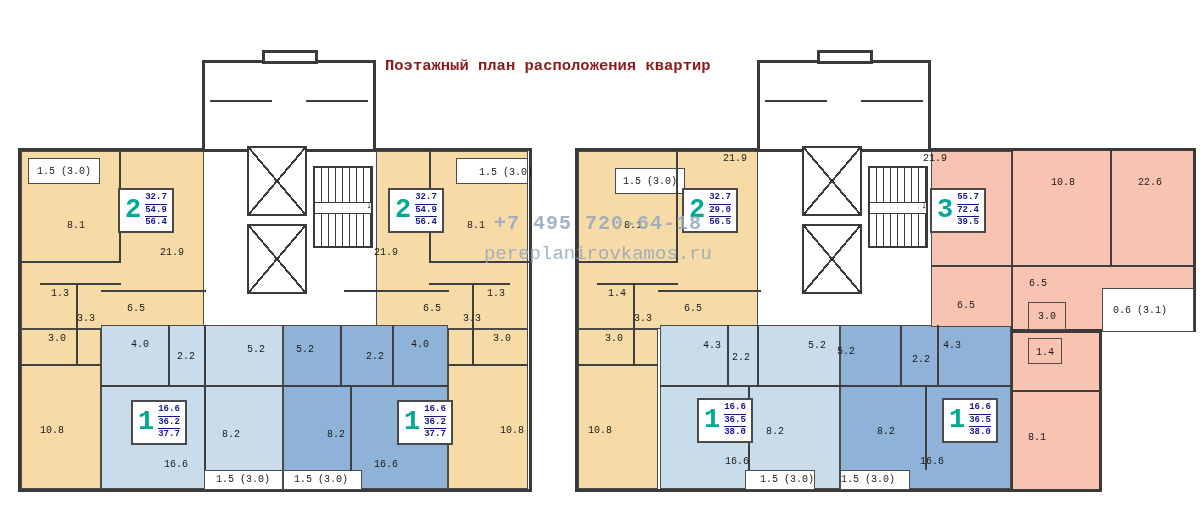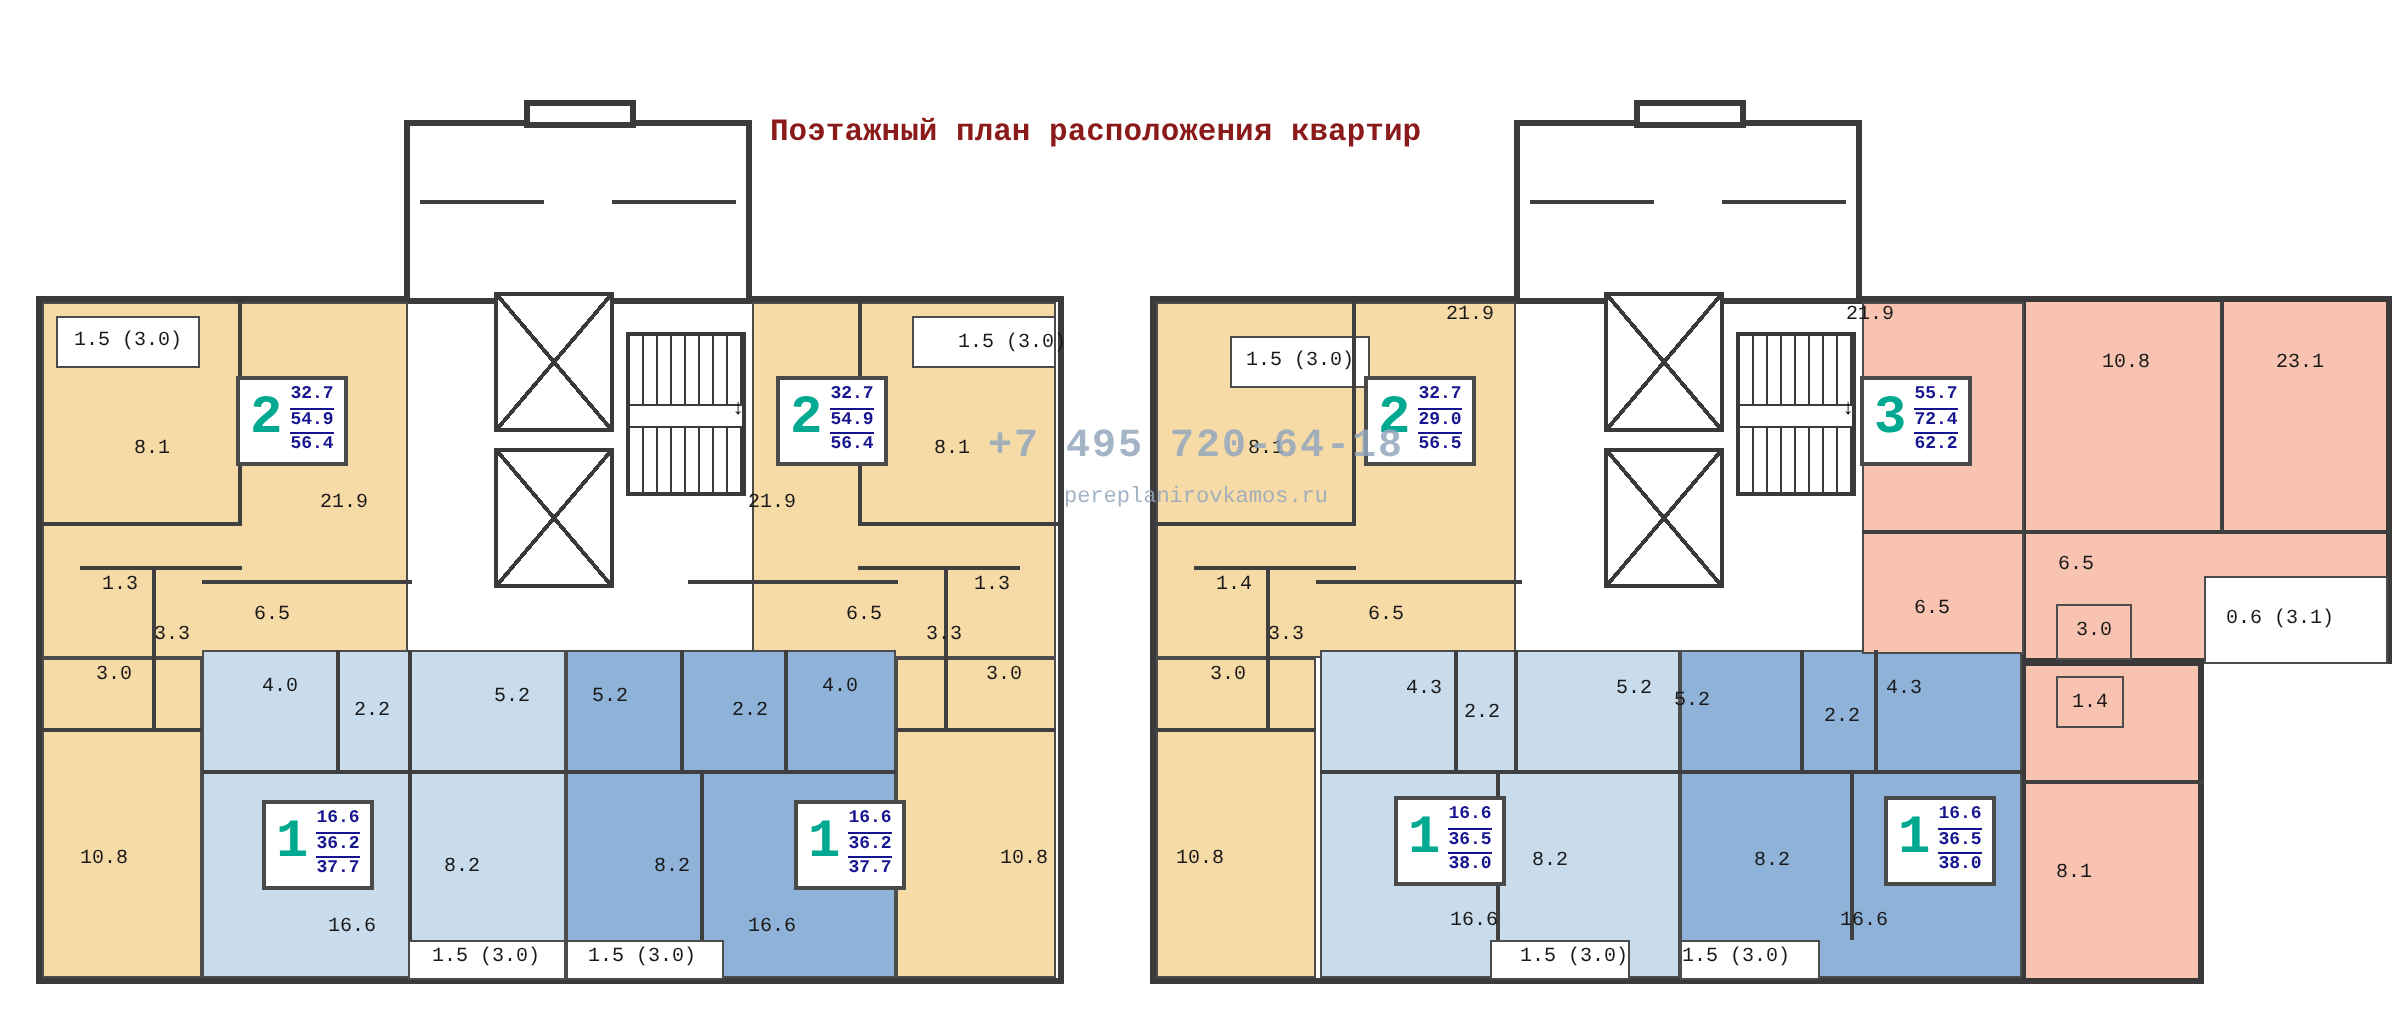--- a/index.html
+++ b/index.html
@@ -27,21 +27,21 @@
   .aptbox{position:absolute;display:flex;align-items:center;gap:4px;background:#fff;
           border:2px solid #4a4a4a;padding:2px 5px;z-index:4;}
   .aptnum{font-size:27px;font-weight:bold;color:#00A98F;line-height:1;}
   .aptareas{display:flex;flex-direction:column;}
   .aptareas i{font-style:normal;font-size:9px;font-weight:bold;color:#15158F;line-height:1.3;}
   .aptareas i.u{border-bottom:1px solid #15158F;}
   .title{position:absolute;left:385px;top:57px;font-size:15.5px;font-weight:bold;color:#8B1A1A;z-index:4;}
   .wm{position:absolute;left:448px;top:206px;width:300px;text-align:center;color:#94A7BE;opacity:.85;z-index:6;}
   .wm .l1{font-size:21px;font-weight:bold;}
   .wm .l2{font-size:20px;font-weight:bold;letter-spacing:1px;margin-top:6px;}
-  .wm .l3{font-size:11px;margin-top:8px;}
+  .wm .l3{font-size:19px;margin-top:8px;}
 </style>
 </head>
 <body>
 
 <div class="canvas">
 
   <div class="title">Поэтажный план расположения квартир</div>
 
   <div class="shell" style="left:18px;top:148px;width:514px;height:344px"></div>
   <div class="shell" style="left:202px;top:60px;width:174px;height:92px"></div>
@@ -162,21 +162,21 @@
         <i class="u">32.7</i>
         <i class="u">29.0</i>
         <i>56.5</i>
       </span>
   </div>
   <div class="aptbox" style="left:930px;top:188px">
     <span class="aptnum">3</span>
     <span class="aptareas">
         <i class="u">55.7</i>
         <i class="u">72.4</i>
-        <i>62.2</i>
+        <i>39.5</i>
       </span>
   </div>
   <div class="aptbox" style="left:697px;top:398px">
     <span class="aptnum">1</span>
     <span class="aptareas">
         <i class="u">16.6</i>
         <i class="u">36.5</i>
         <i>38.0</i>
       </span>
   </div>
@@ -221,21 +221,21 @@
   <span class="dim" style="left:650px;top:181px">1.5 (3.0)</span>
   <span class="dim" style="left:633px;top:225px">8.1</span>
   <span class="dim" style="left:735px;top:158px">21.9</span>
   <span class="dim" style="left:693px;top:308px">6.5</span>
   <span class="dim" style="left:617px;top:293px">1.4</span>
   <span class="dim" style="left:643px;top:318px">3.3</span>
   <span class="dim" style="left:614px;top:338px">3.0</span>
   <span class="dim" style="left:600px;top:430px">10.8</span>
   <span class="dim" style="left:935px;top:158px">21.9</span>
   <span class="dim" style="left:1063px;top:182px">10.8</span>
-  <span class="dim" style="left:1150px;top:182px">23.1</span>
+  <span class="dim" style="left:1150px;top:182px">22.6</span>
   <span class="dim" style="left:1038px;top:283px">6.5</span>
   <span class="dim" style="left:966px;top:305px">6.5</span>
   <span class="dim" style="left:1047px;top:316px">3.0</span>
   <span class="dim" style="left:1045px;top:352px">1.4</span>
   <span class="dim" style="left:1037px;top:437px">8.1</span>
   <span class="dim" style="left:1140px;top:310px">0.6 (3.1)</span>
   <span class="dim" style="left:712px;top:345px">4.3</span>
   <span class="dim" style="left:741px;top:357px">2.2</span>
   <span class="dim" style="left:817px;top:345px">5.2</span>
   <span class="dim" style="left:775px;top:431px">8.2</span>

